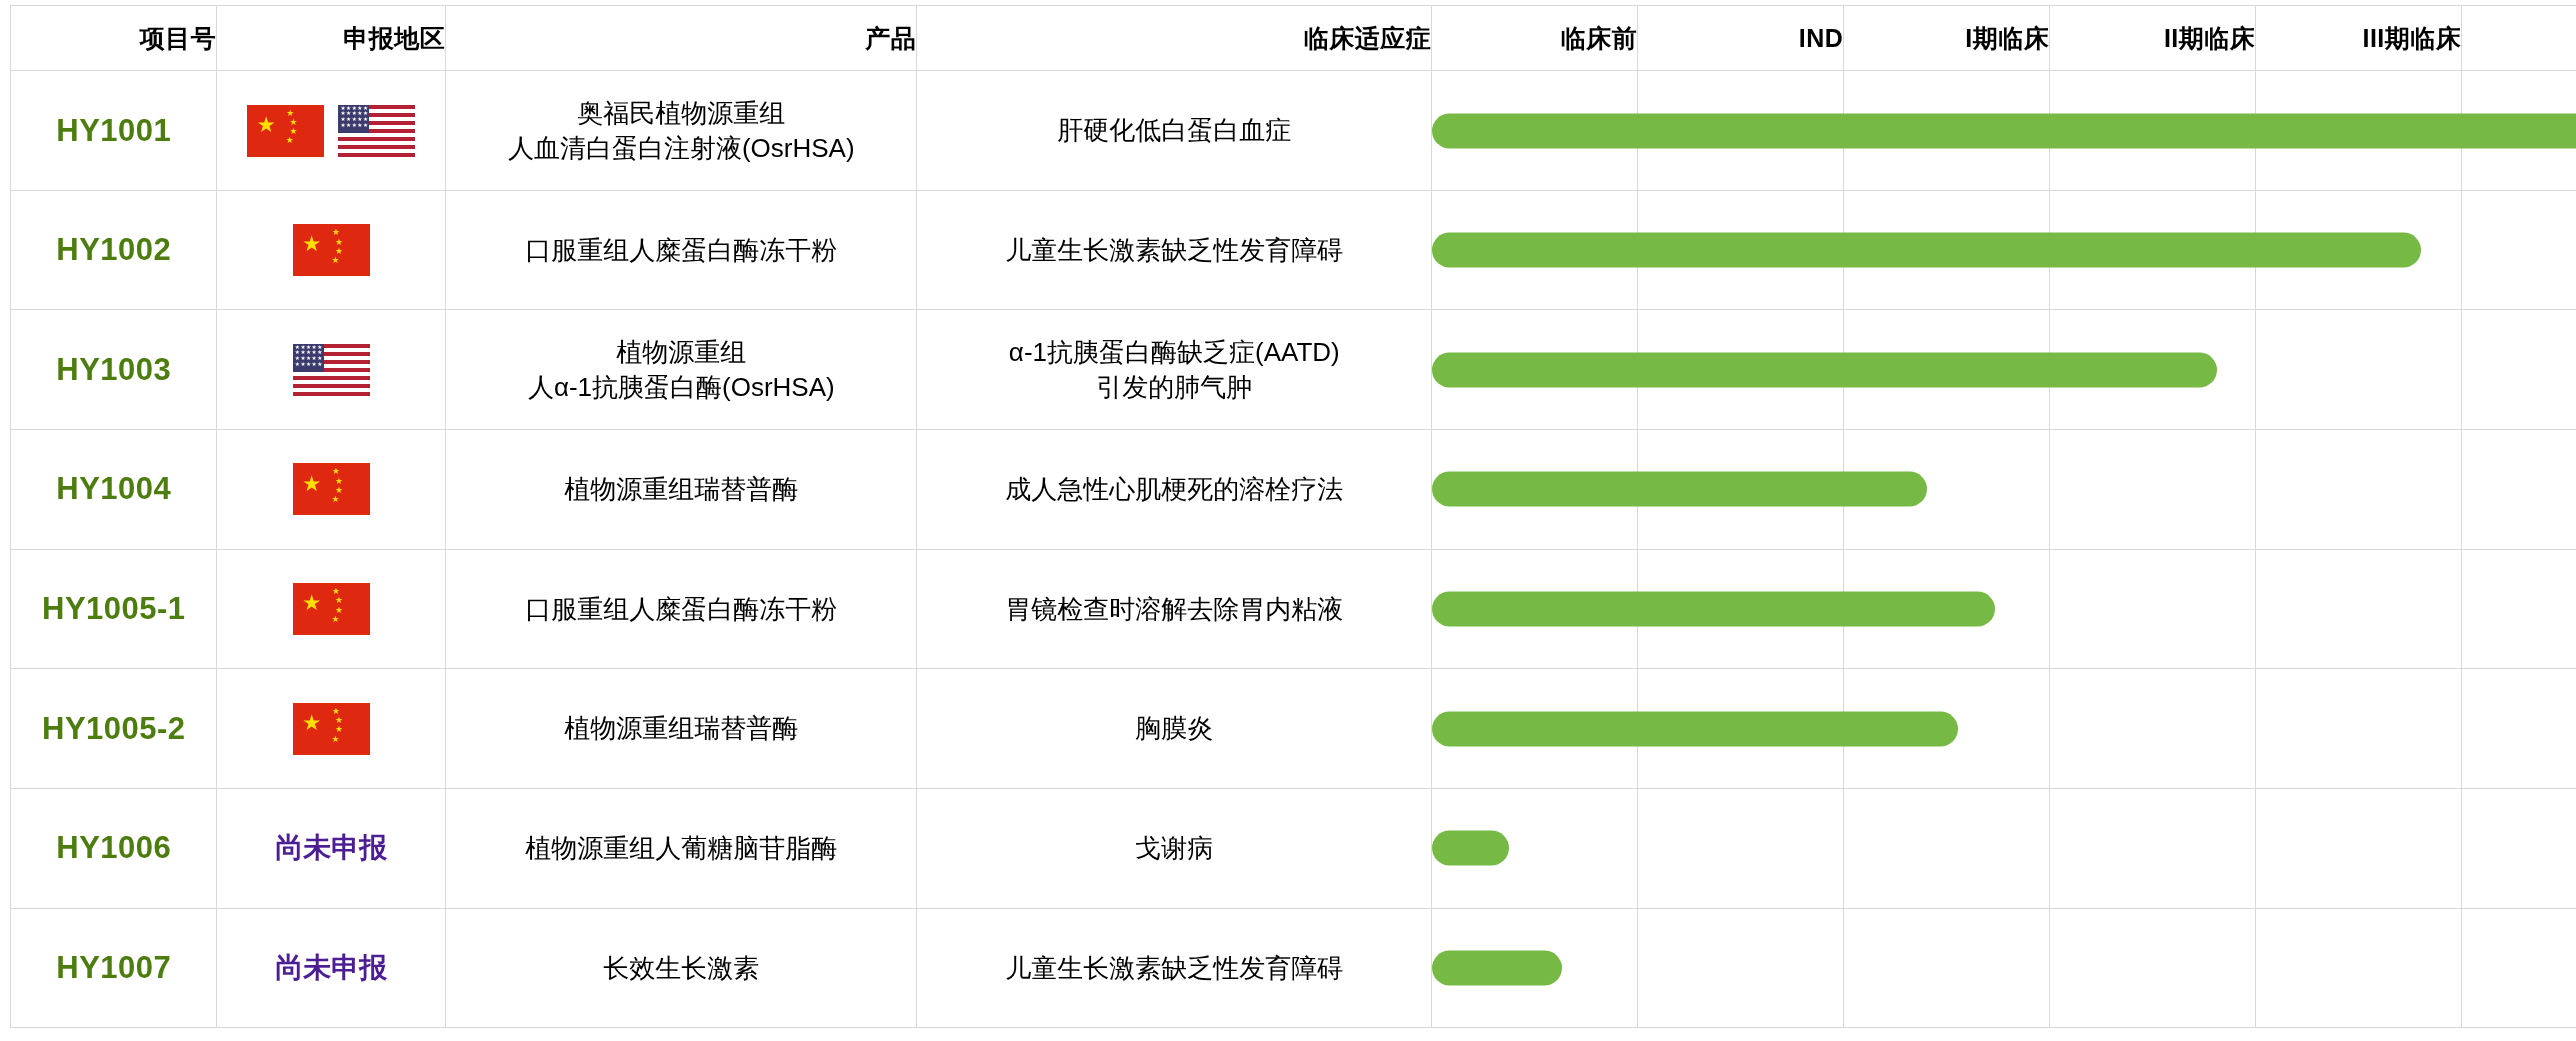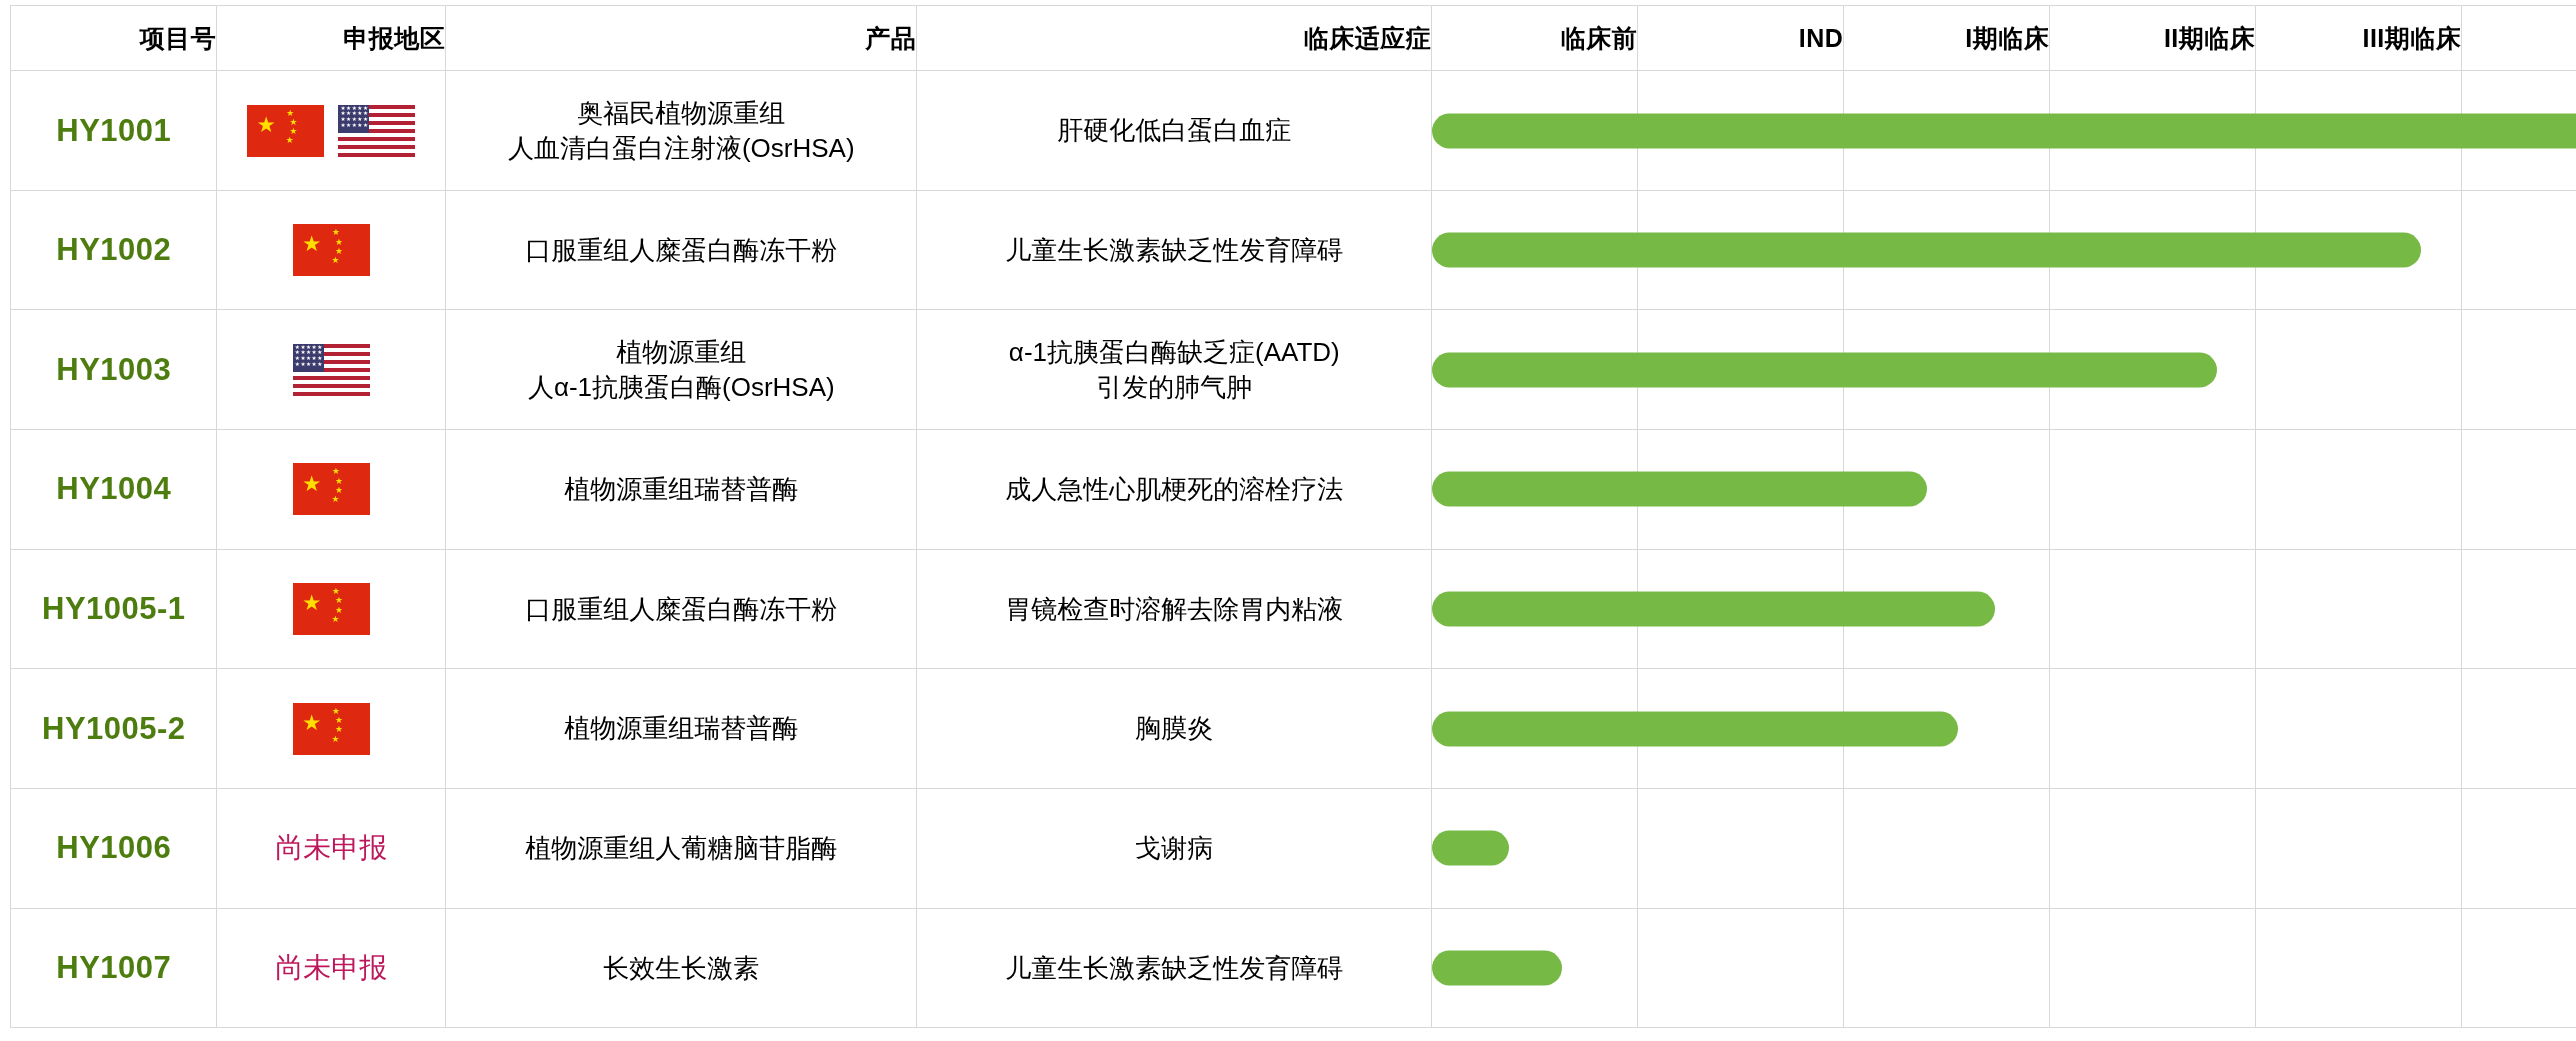--- a/index.html
+++ b/index.html
@@ -103,21 +103,22 @@
     color: #ffffff;
     font-size: 5.7px;
     line-height: 5.7px;
     letter-spacing: 0.5px;
     padding: 1px 0 0 1px;
     box-sizing: border-box;
     overflow: hidden;
   }
   td.region-text {
     font-size: 28px;
-    color: #be185d;
+    color: #4c1d95;
+    font-weight: bold;
   }
   td.product-cell, td.indication-cell {
     font-size: 26px;
     color: #000000;
     line-height: 1.32;
     padding: 3.1px 7.2px;
   }
   td.stage-cell { position: relative; }
   .bar {
     position: absolute;

